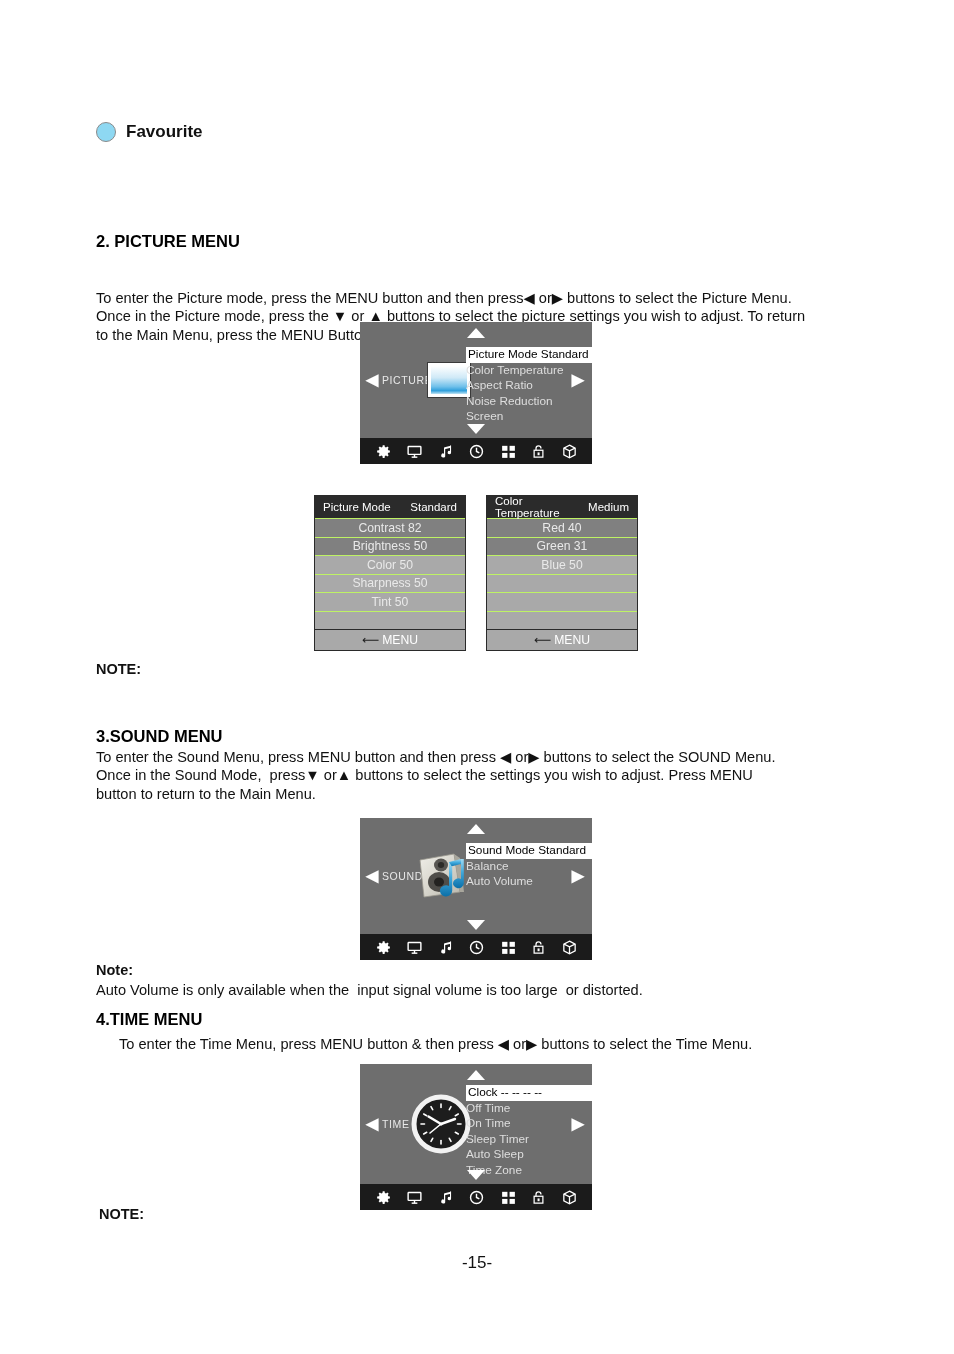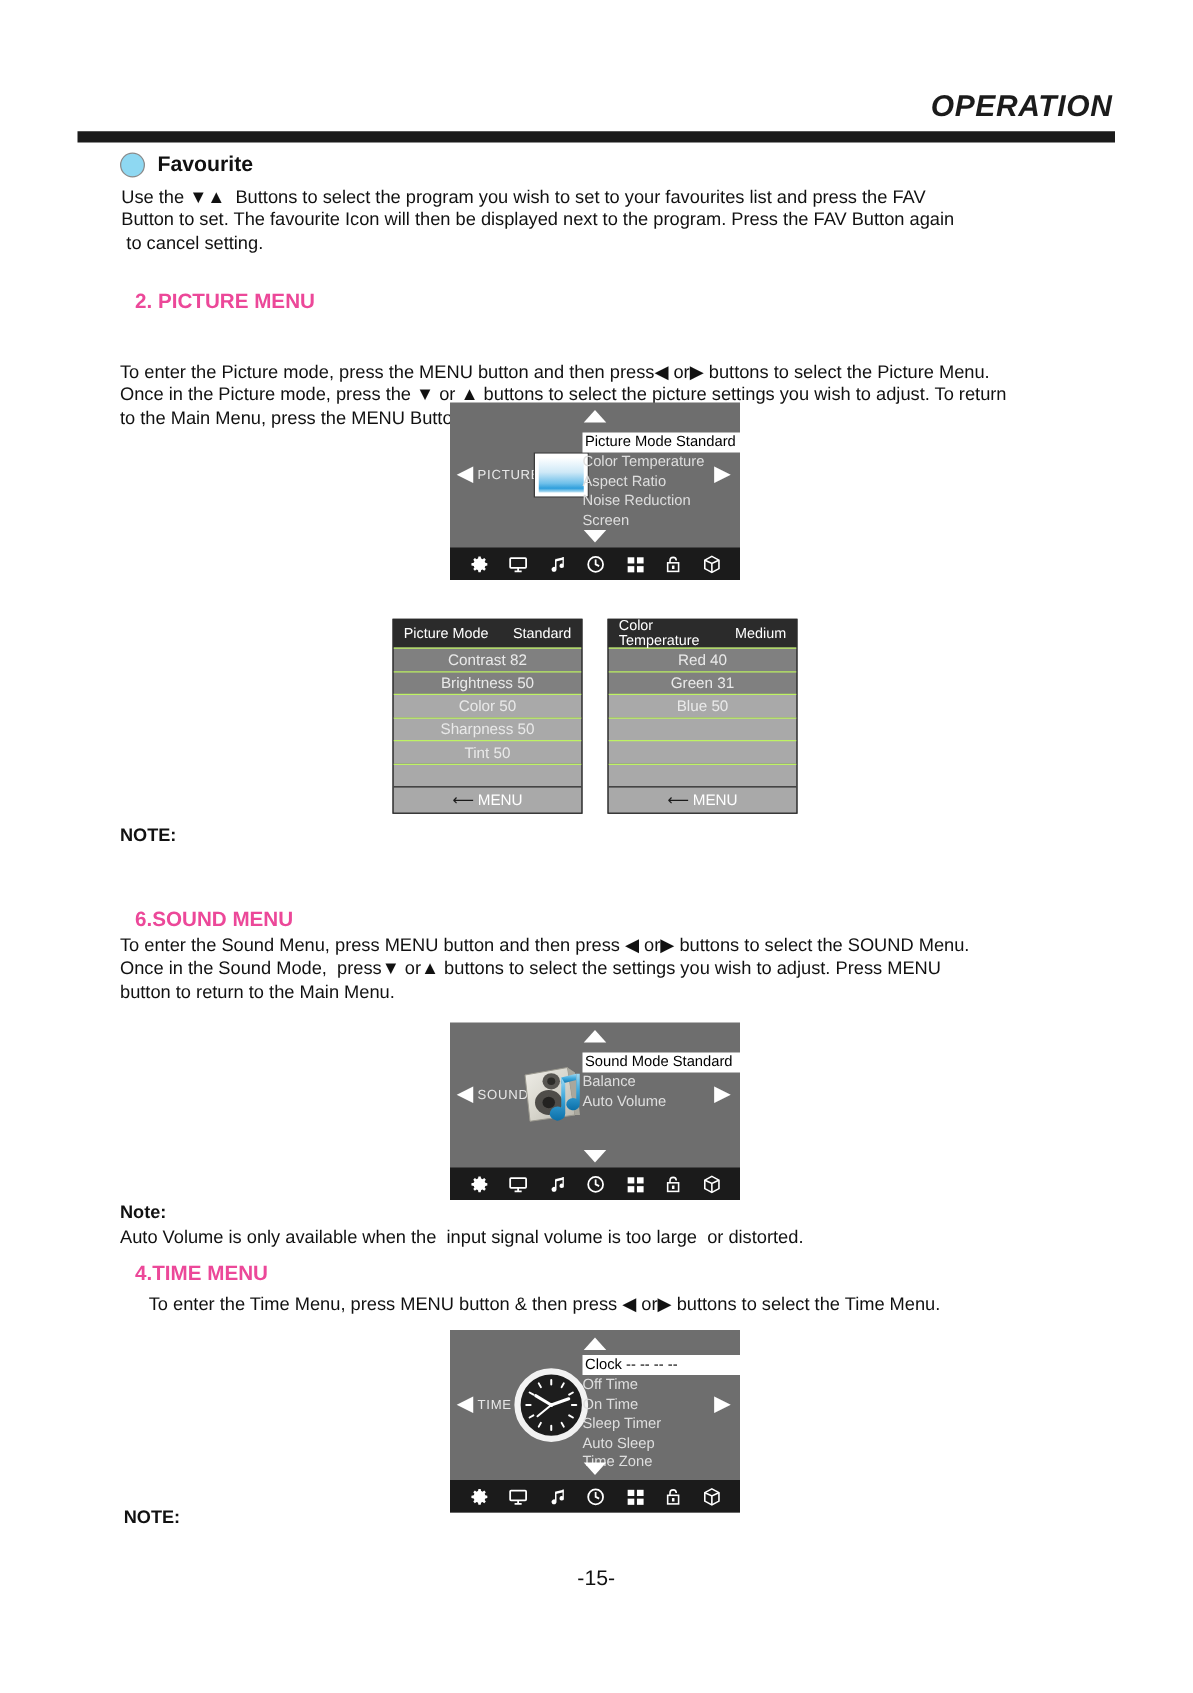--- a/index.html
+++ b/index.html
@@ -55,23 +55,22 @@
     position: absolute;
     font-size: 14.6px;
     line-height: 18.4px;
     color: #111111;
     white-space: pre-wrap;
   }
   .h-bold {
     position: absolute;
     font-size: 16.5px;
     font-weight: bold;
-    color: #ec4899;
+    color: #000000;
     white-space: nowrap;
-    margin-left: 12px;
   }
   .note-label {
     position: absolute;
     font-size: 14.5px;
     font-weight: bold;
     color: #111111;
     white-space: nowrap;
   }
 
   
@@ -274,32 +273,25 @@
     text-align: center;
     font-size: 17px;
     color: #111111;
   }
 </style>
 </head>
 <body>
 
 <div class="page">
 
-  <div class="header">
-    <div class="header-title">OPERATION</div>
-    <div class="header-rule"></div>
-  </div>
 
   <div class="fav-head">
     <span class="fav-circle"></span>
     <span class="fav-label">Favourite</span>
   </div>
-  <div class="body-text" style="left:97px; top:149px; width:800px;">Use the ▼▲  Buttons to select the program you wish to set to your favourites list and press the FAV
-Button to set. The favourite Icon will then be displayed next to the program. Press the FAV Button again
- to cancel setting.</div>
 
   <div class="h-bold" style="left:96px; top:232px;">2. PICTURE MENU</div>
   <div class="body-text" style="left:96px; top:253px; width:805px;margin-top:36px;">To enter the Picture mode, press the MENU button and then press◀ or▶ buttons to select the Picture Menu.
 Once in the Picture mode, press the ▼ or ▲ buttons to select the picture settings you wish to adjust. To return
 to the Main Menu, press the MENU Button.</div>
 
   <div class="osd" style="left:360px; top:322px; width:232px; height:142px;">
     <div class="osd-body">
       <div class="osd-arrow-up"></div>
       <div class="osd-left-chev">◀</div>
@@ -397,21 +389,21 @@
     <div class="sm-row empty"></div>
     <div class="sm-row empty"></div>
     <div class="sm-foot">
       <span class="ret">⟶</span>
       <span>MENU</span>
     </div>
   </div>
 
   <div class="note-label" style="left:96px; top:661px;">NOTE:</div>
 
-  <div class="h-bold" style="left:96px; top:727px;">6.SOUND MENU</div>
+  <div class="h-bold" style="left:96px; top:727px;">3.SOUND MENU</div>
   <div class="body-text" style="left:96px; top:748px; width:810px;">To enter the Sound Menu, press MENU button and then press ◀ or▶ buttons to select the SOUND Menu.
 Once in the Sound Mode,  press▼ or▲ buttons to select the settings you wish to adjust. Press MENU
 button to return to the Main Menu.</div>
 
   <div class="osd" style="left:360px; top:818px; width:232px; height:142px;">
     <div class="osd-body">
       <div class="osd-arrow-up"></div>
       <div class="osd-left-chev">◀</div>
       <div class="osd-cat-label">SOUND</div>
       <div class="snd-thumb">

